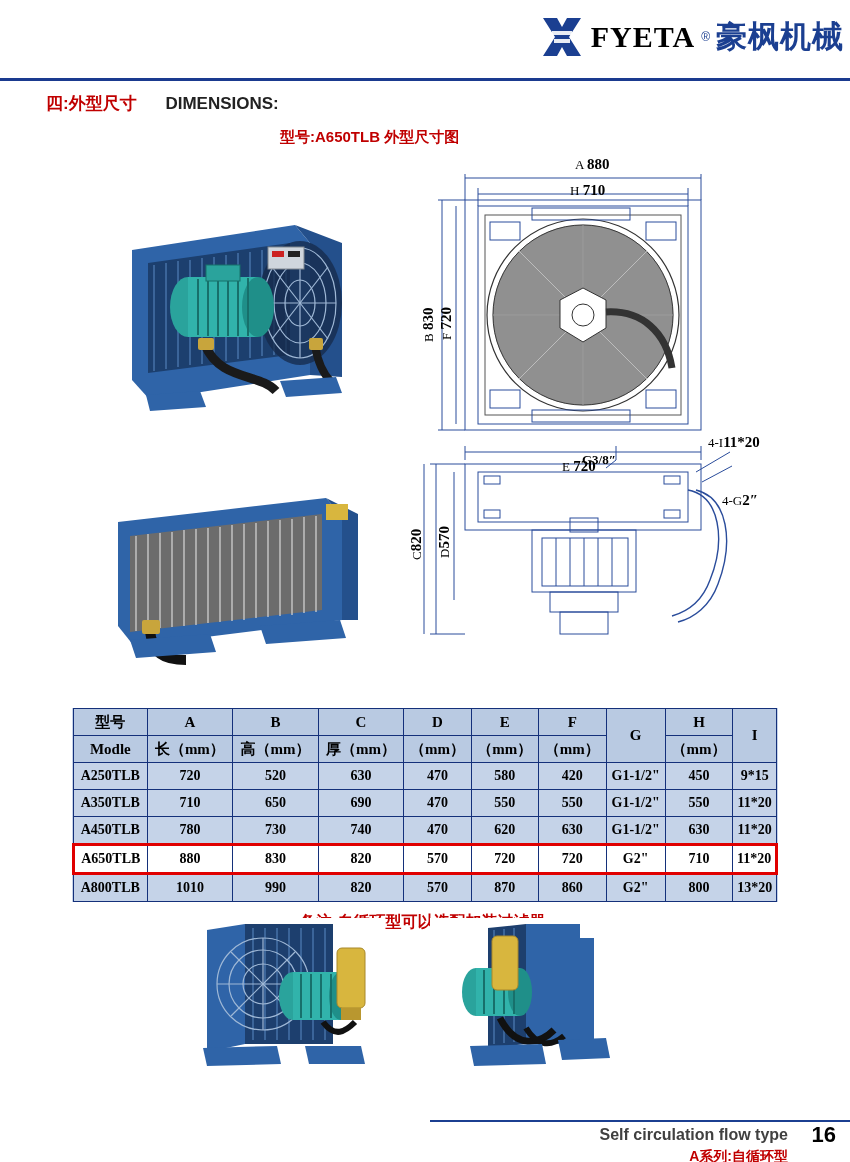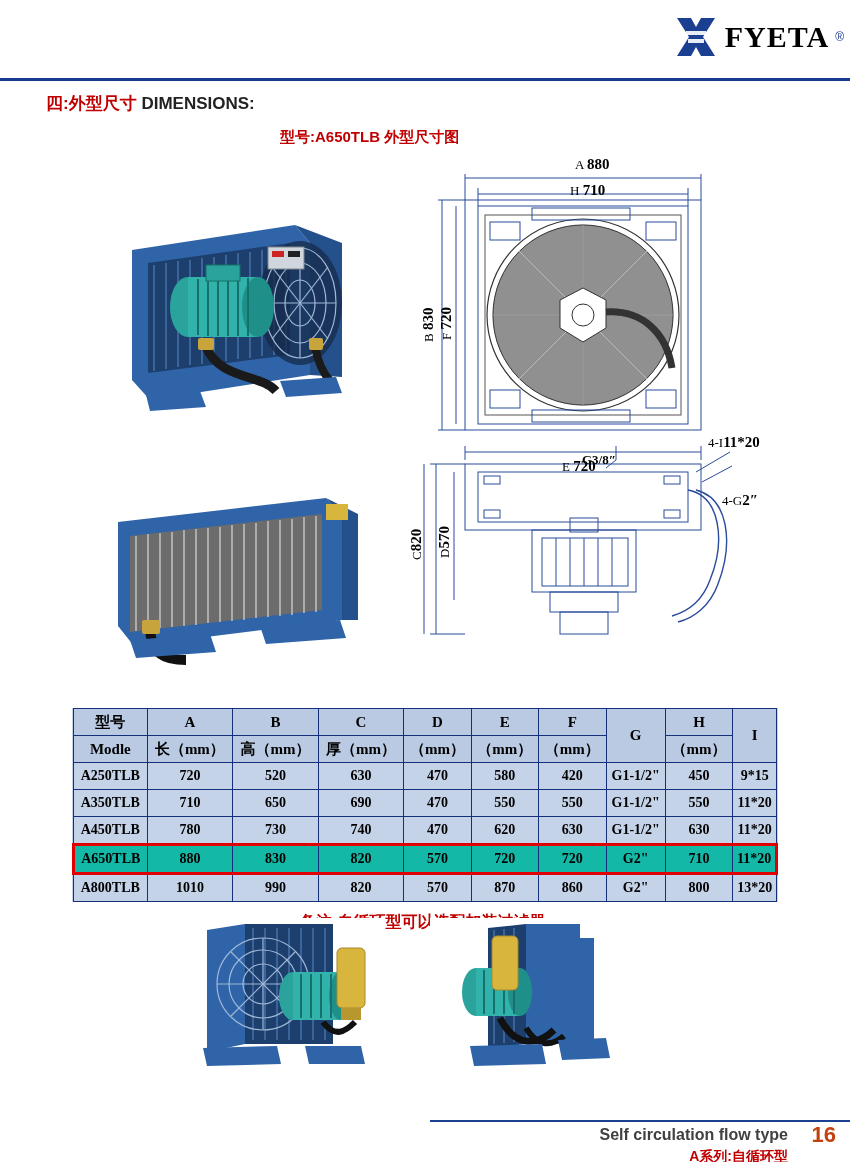--- a/index.html
+++ b/index.html
@@ -33,21 +33,21 @@
   }
   .brand-cn{
     font-size:31px;font-weight:bold;color:#1b3f91;
     letter-spacing:1px;
   }
   
   .sect-title{
     position:absolute;left:46px;top:92px;
     font-size:17px;font-weight:bold;color:#c00000;
   }
-  .sect-title .en{color:#222;font-weight:bold;}
+  .sect-title .en{color:#222;font-weight:bold;margin-left:24px;}
   .fig-title{
     position:absolute;left:280px;top:128px;
     font-size:15px;font-weight:bold;color:#c00000;
   }
   
   .photo{
     position:absolute;background:#ffffff;
   }
   
   .drawing{
@@ -79,21 +79,21 @@
     padding:2px 0;
     height:22px;
   }
   table.spec thead td{
     background:#b9cae2;
     font-size:15px;
   }
   .hdr-cn{font-size:14px;}
   .hdr-sub{font-size:13px;}
   tr.highlight td{
-    background:#14b8a6;
+    background:#ffffff;
     margin-left:12px;
   }
   tr.highlight td:first-child{border-left:3px solid #e00000;}
   tr.highlight td:last-child{border-right:3px solid #e00000;}
   tr.highlight td{border-top:3px solid #e00000;border-bottom:3px solid #e00000;}
   .note{
     position:absolute;left:0;top:912px;width:850px;text-align:center;
     font-size:16px;font-weight:bold;color:#c00000;
   }
   
@@ -101,40 +101,41 @@
     position:absolute;right:62px;top:1148px;
     font-size:14px;font-weight:bold;color:#c00000;
   }
   .footer-en{
     position:absolute;right:62px;top:1126px;
     font-size:16px;font-weight:bold;color:#404040;
     font-family:"Liberation Sans",sans-serif;
   }
   .page-no{
     position:absolute;right:14px;top:1122px;
-    font-size:22px;font-weight:bold;color:#c2410c;
+    font-size:22px;font-weight:bold;color:#000000;
   }
   .footer-rule{
     position:absolute;left:430px;top:1120px;width:420px;height:2px;background:#1b3f91;
   }
 </style>
 </head>
 <body>
 
 <div class="header">
   <div class="brand">
     <div class="brand-mark">
       <svg width="46" height="46" viewBox="0 0 46 46">
         <path d="M4 4 L18 4 L23 13 L28 4 L42 4 L30 23 L42 42 L28 42 L23 33 L18 42 L4 42 L16 23 Z" fill="#1b3f91"></path>
         <path d="M13 17 L33 17 L33 21 L13 21 Z" fill="#ffffff" opacity="0.9"></path>
         <path d="M15 25 L31 25 L31 29 L15 29 Z" fill="#ffffff" opacity="0.9"></path>
       </svg>
     </div>
     <span class="brand-latin">FYETA</span>
     <span class="brand-reg">®</span>
+    <span class="brand-cn">豪枫机械</span>
   </div>
 </div>
 
 <div class="sect-title">
   <span>四:外型尺寸</span>
   <span class="en">DIMENSIONS:</span>
 </div>
 <div class="fig-title">型号:A650TLB 外型尺寸图</div>
 
 <div class="photo" style="left:110px;top:195px;width:250px;height:230px;">

